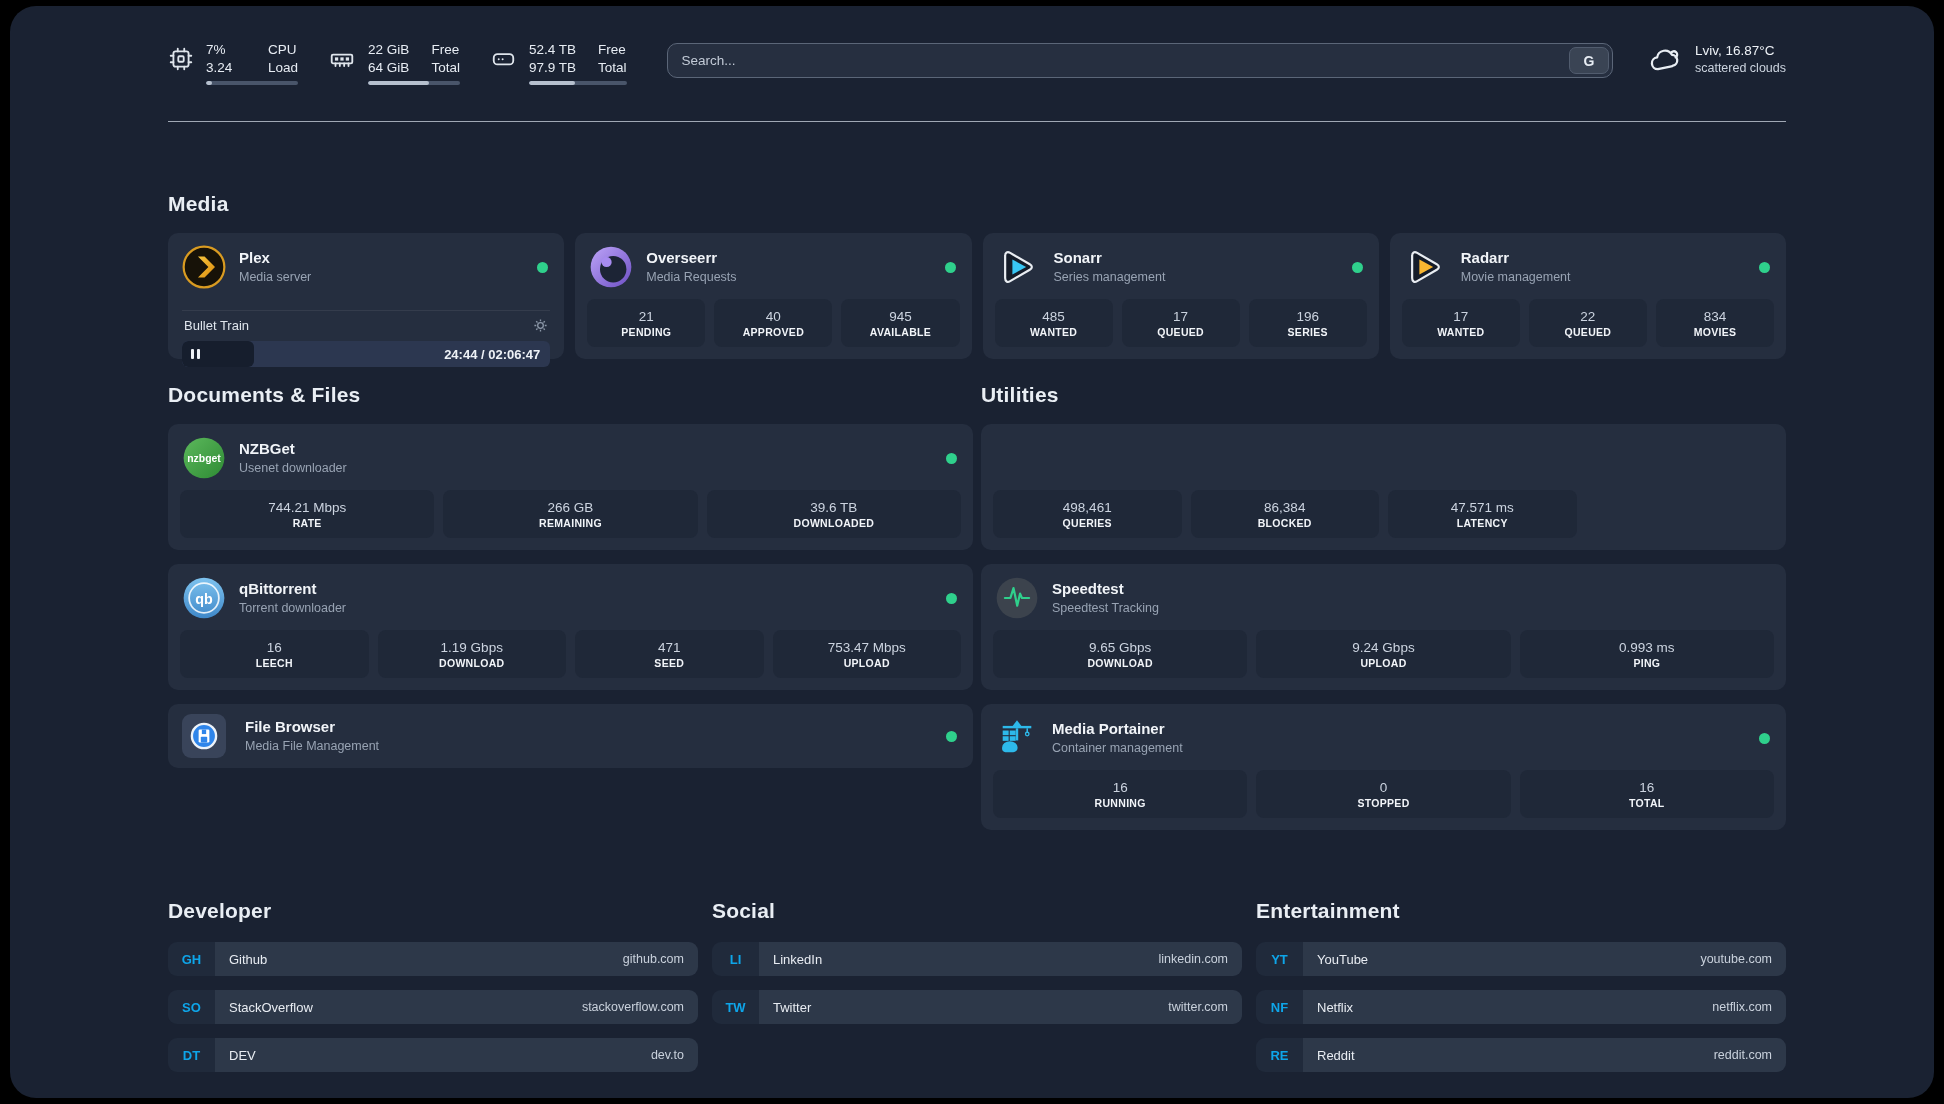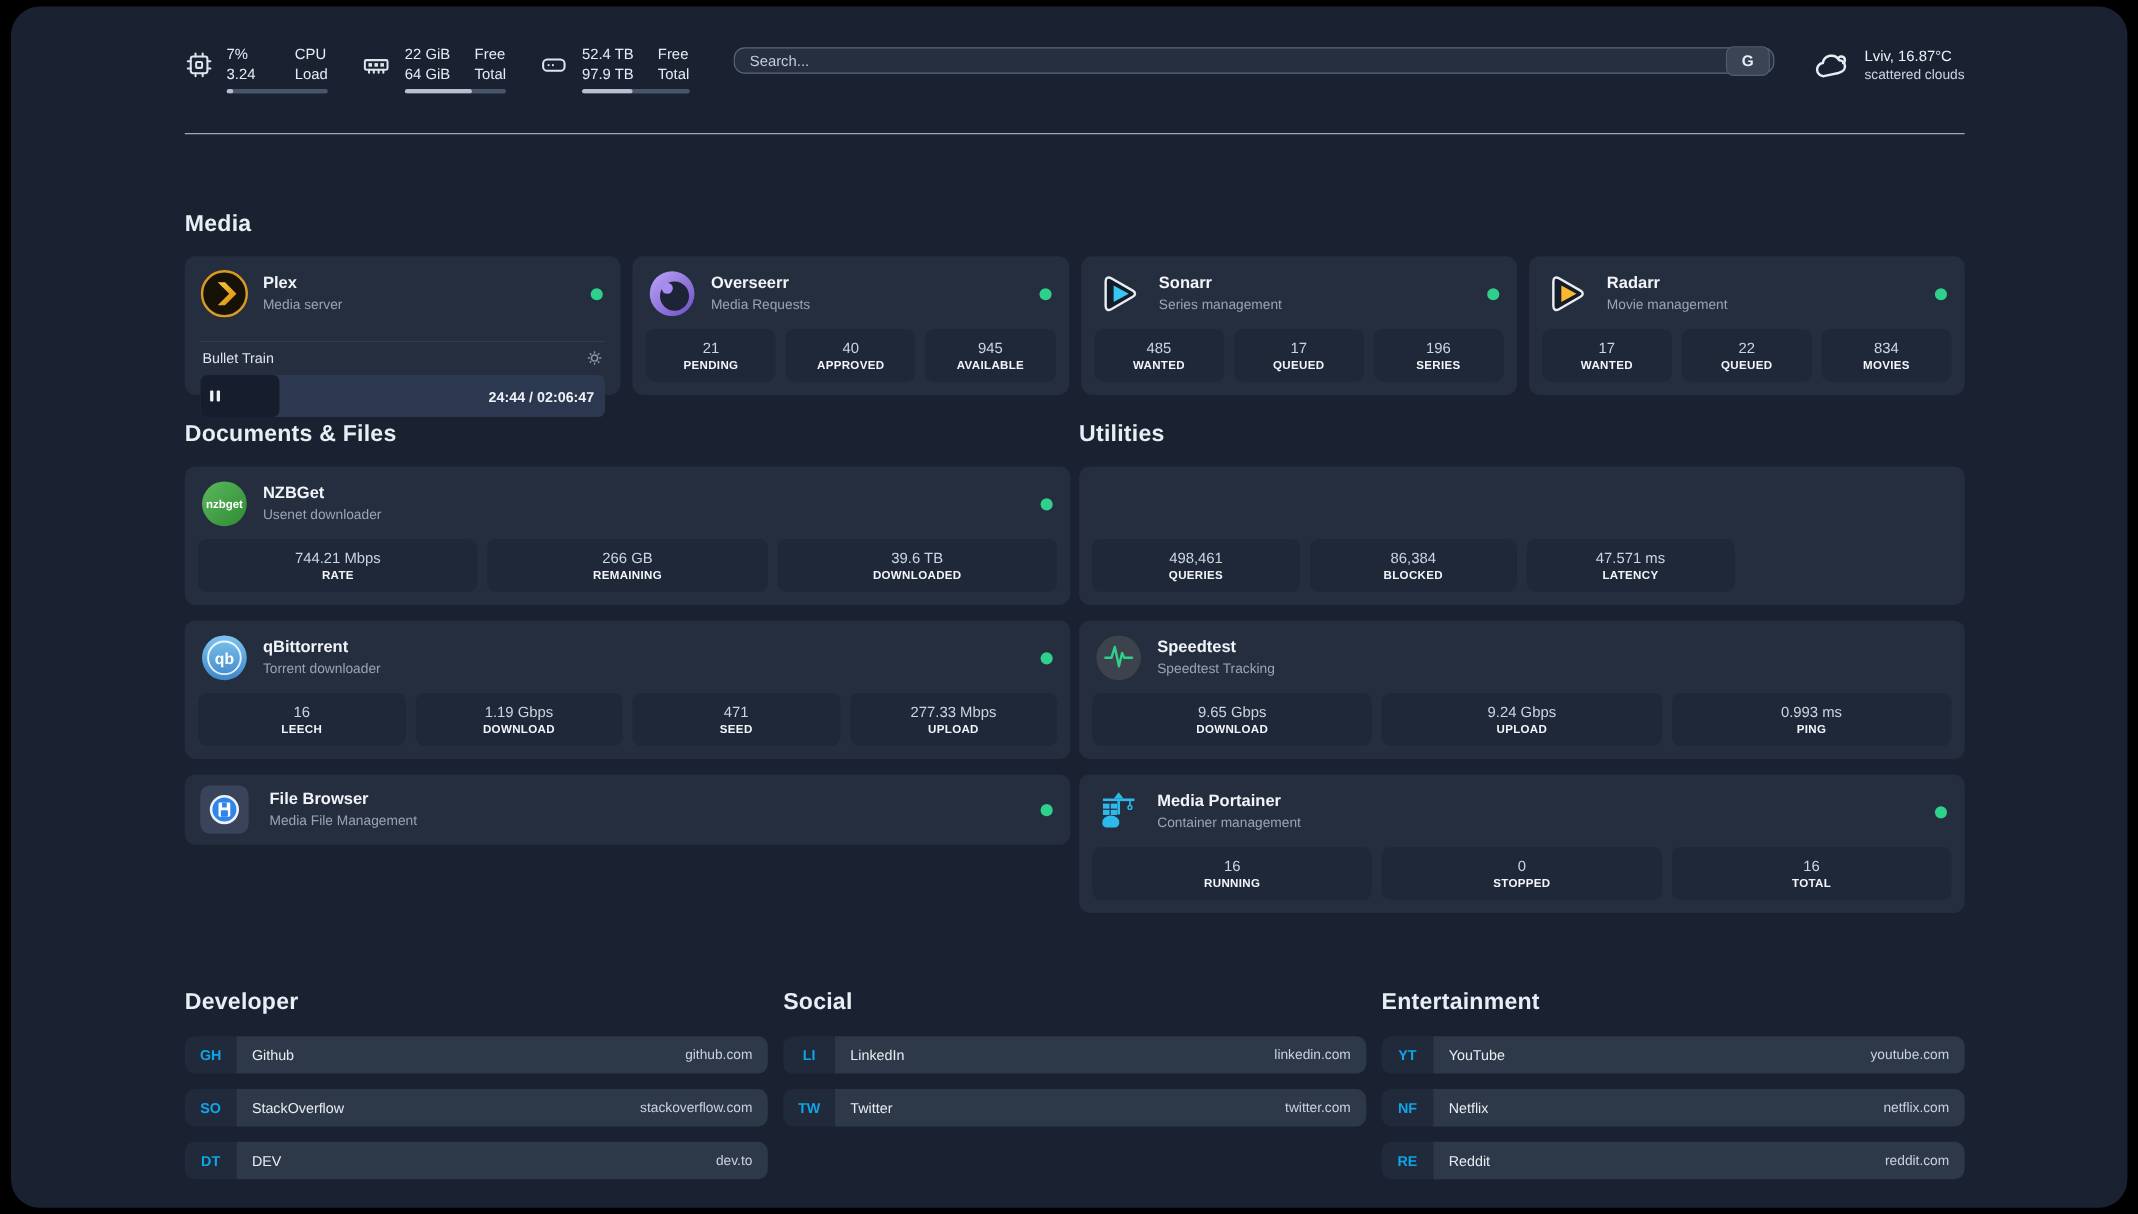--- a/index.html
+++ b/index.html
@@ -36,21 +36,21 @@
   .metrics{display:flex;gap:30px;}
   .metric{display:flex;gap:12px;align-items:flex-start;}
   .metric > svg{margin-top:5px;flex:none;}
   .metric-body{display:flex;flex-direction:column;min-width:92px;}
   .metric-cols{display:flex;gap:22px;justify-content:space-between;}
   .mcol{display:flex;flex-direction:column;line-height:1.3;font-size:13.5px;color:#e7ecf3;}
   .bar{margin-top:5px;height:4px;border-radius:2px;background:#49556a;overflow:hidden;}
   .bar-fill{height:100%;border-radius:2px;background:#b6c0ce;}
 
   .searchbar{
-    flex:1;margin:2px 34px 0 40px;height:24px;
+    flex:1;margin:2px 34px 0 40px;height:35px;
     border:1.5px solid #5b6678;border-radius:10px;
     background:#262f40;display:flex;align-items:center;
   }
   .searchbar input{
     flex:1;background:transparent;border:none;outline:none;
     color:#dfe5ee;font-size:13.5px;padding:0 14px;
     font-family:"Liberation Sans","DejaVu Sans",sans-serif;
   }
   .searchbar input::placeholder{color:#c3cbd7;}
   .g-btn{
@@ -97,21 +97,21 @@
   .stat-label{font-size:10.5px;font-weight:800;color:#f2f5f9;letter-spacing:.3px;}
 
   
   .player{padding:13px 14px 12px;margin-top:auto;}
   .player-row1{
     display:flex;align-items:center;justify-content:space-between;
     border-top:1px solid var(--line);padding:7px 2px 8px;
     font-size:13px;color:#dfe5ec;
   }
   .player-bar{
-    position:relative;height:38px;border-radius:6px;background:#2c3750;
+    position:relative;height:26px;border-radius:6px;background:#2c3750;
     display:flex;align-items:center;overflow:hidden;
   }
   .player-played{
     height:100%;background:#161e2d;border-radius:6px;
     display:flex;align-items:center;padding-left:9px;
   }
   .pause{display:flex;gap:3px;cursor:pointer;}
   .pause i{display:block;width:3px;height:10px;background:#eef2f7;border-radius:1px;}
   .player-time{
     position:absolute;right:10px;font-size:13px;font-weight:700;color:#eef2f7;
@@ -449,21 +449,21 @@
           </div>
           <div class="stat">
             <span class="stat-value">1.19 Gbps</span>
             <span class="stat-label">DOWNLOAD</span>
           </div>
           <div class="stat">
             <span class="stat-value">471</span>
             <span class="stat-label">SEED</span>
           </div>
           <div class="stat">
-            <span class="stat-value">277.33 Mbps</span>
+            <span class="stat-value">753.47 Mbps</span>
             <span class="stat-label">UPLOAD</span>
           </div>
         </div>
       </div>
 
       <div class="card h-plain">
         <div class="card-head">
           <span class="app-icon" style="width:44px;height:44px;background:#39445a;border-radius:9px;">
             <svg width="30" height="30" viewBox="0 0 28 28">
               <circle cx="14" cy="14" r="11.3" fill="#2f85ea" stroke="#eef3f9" stroke-width="2.2"></circle>

